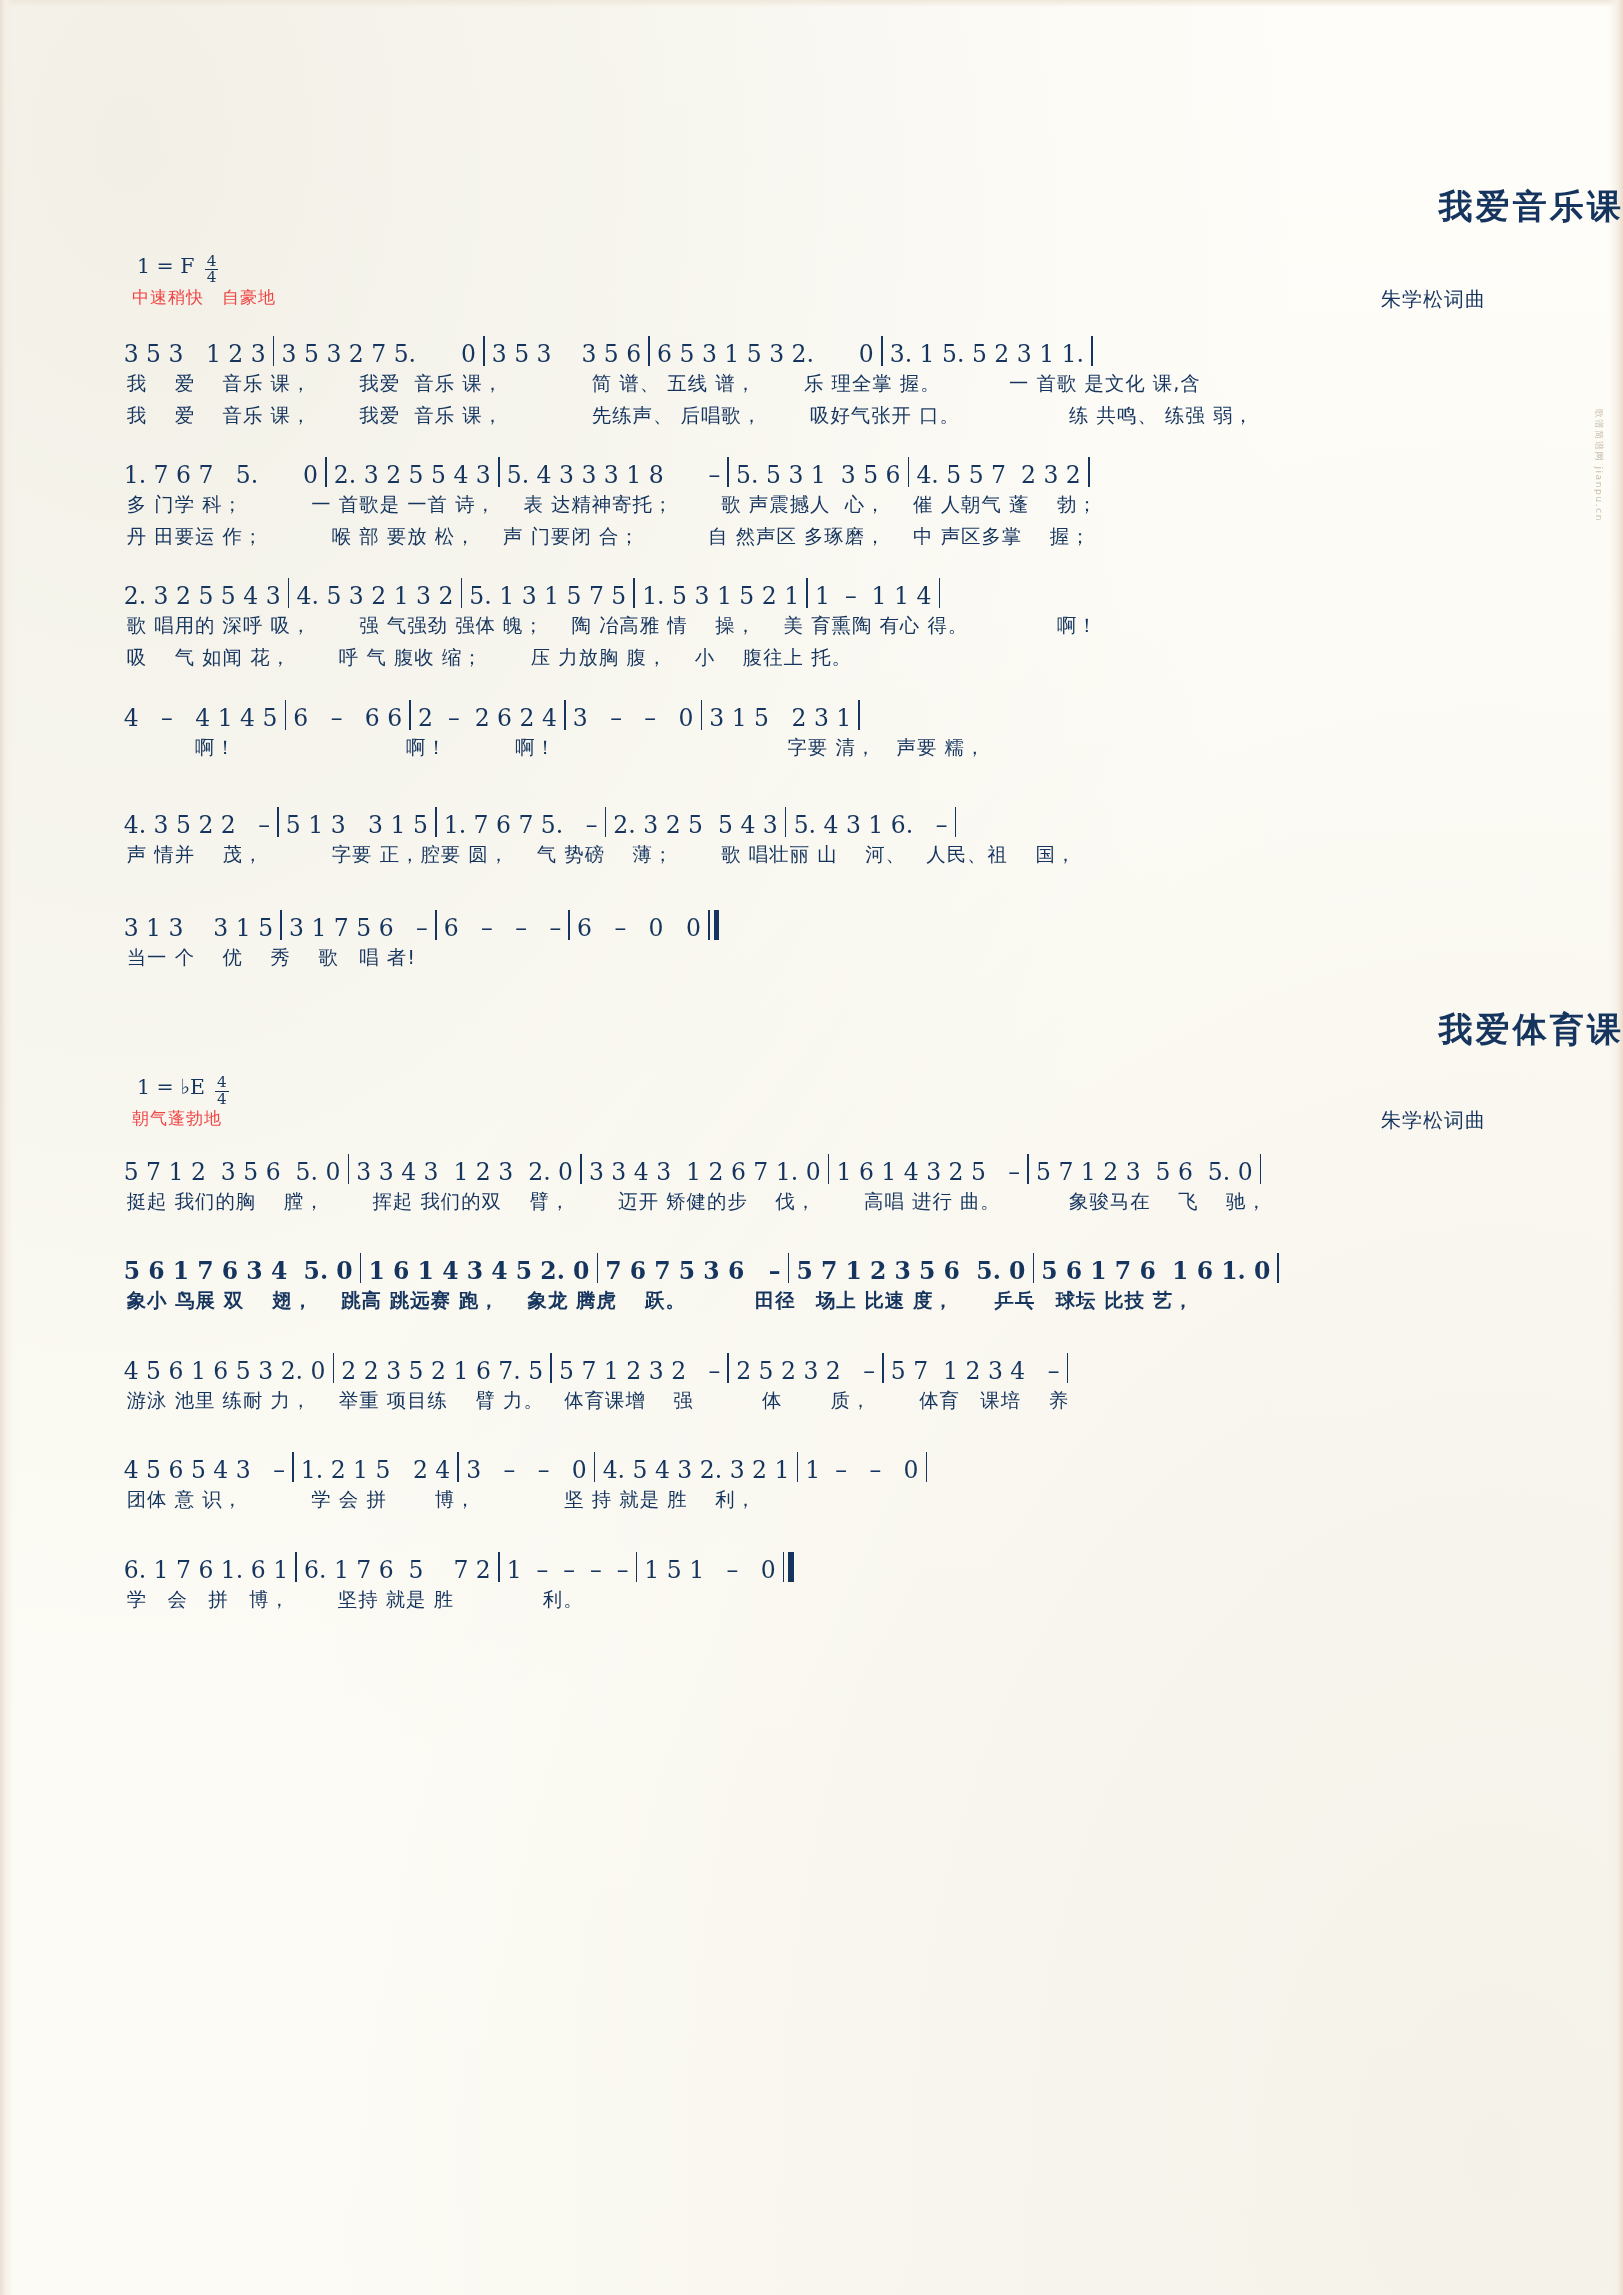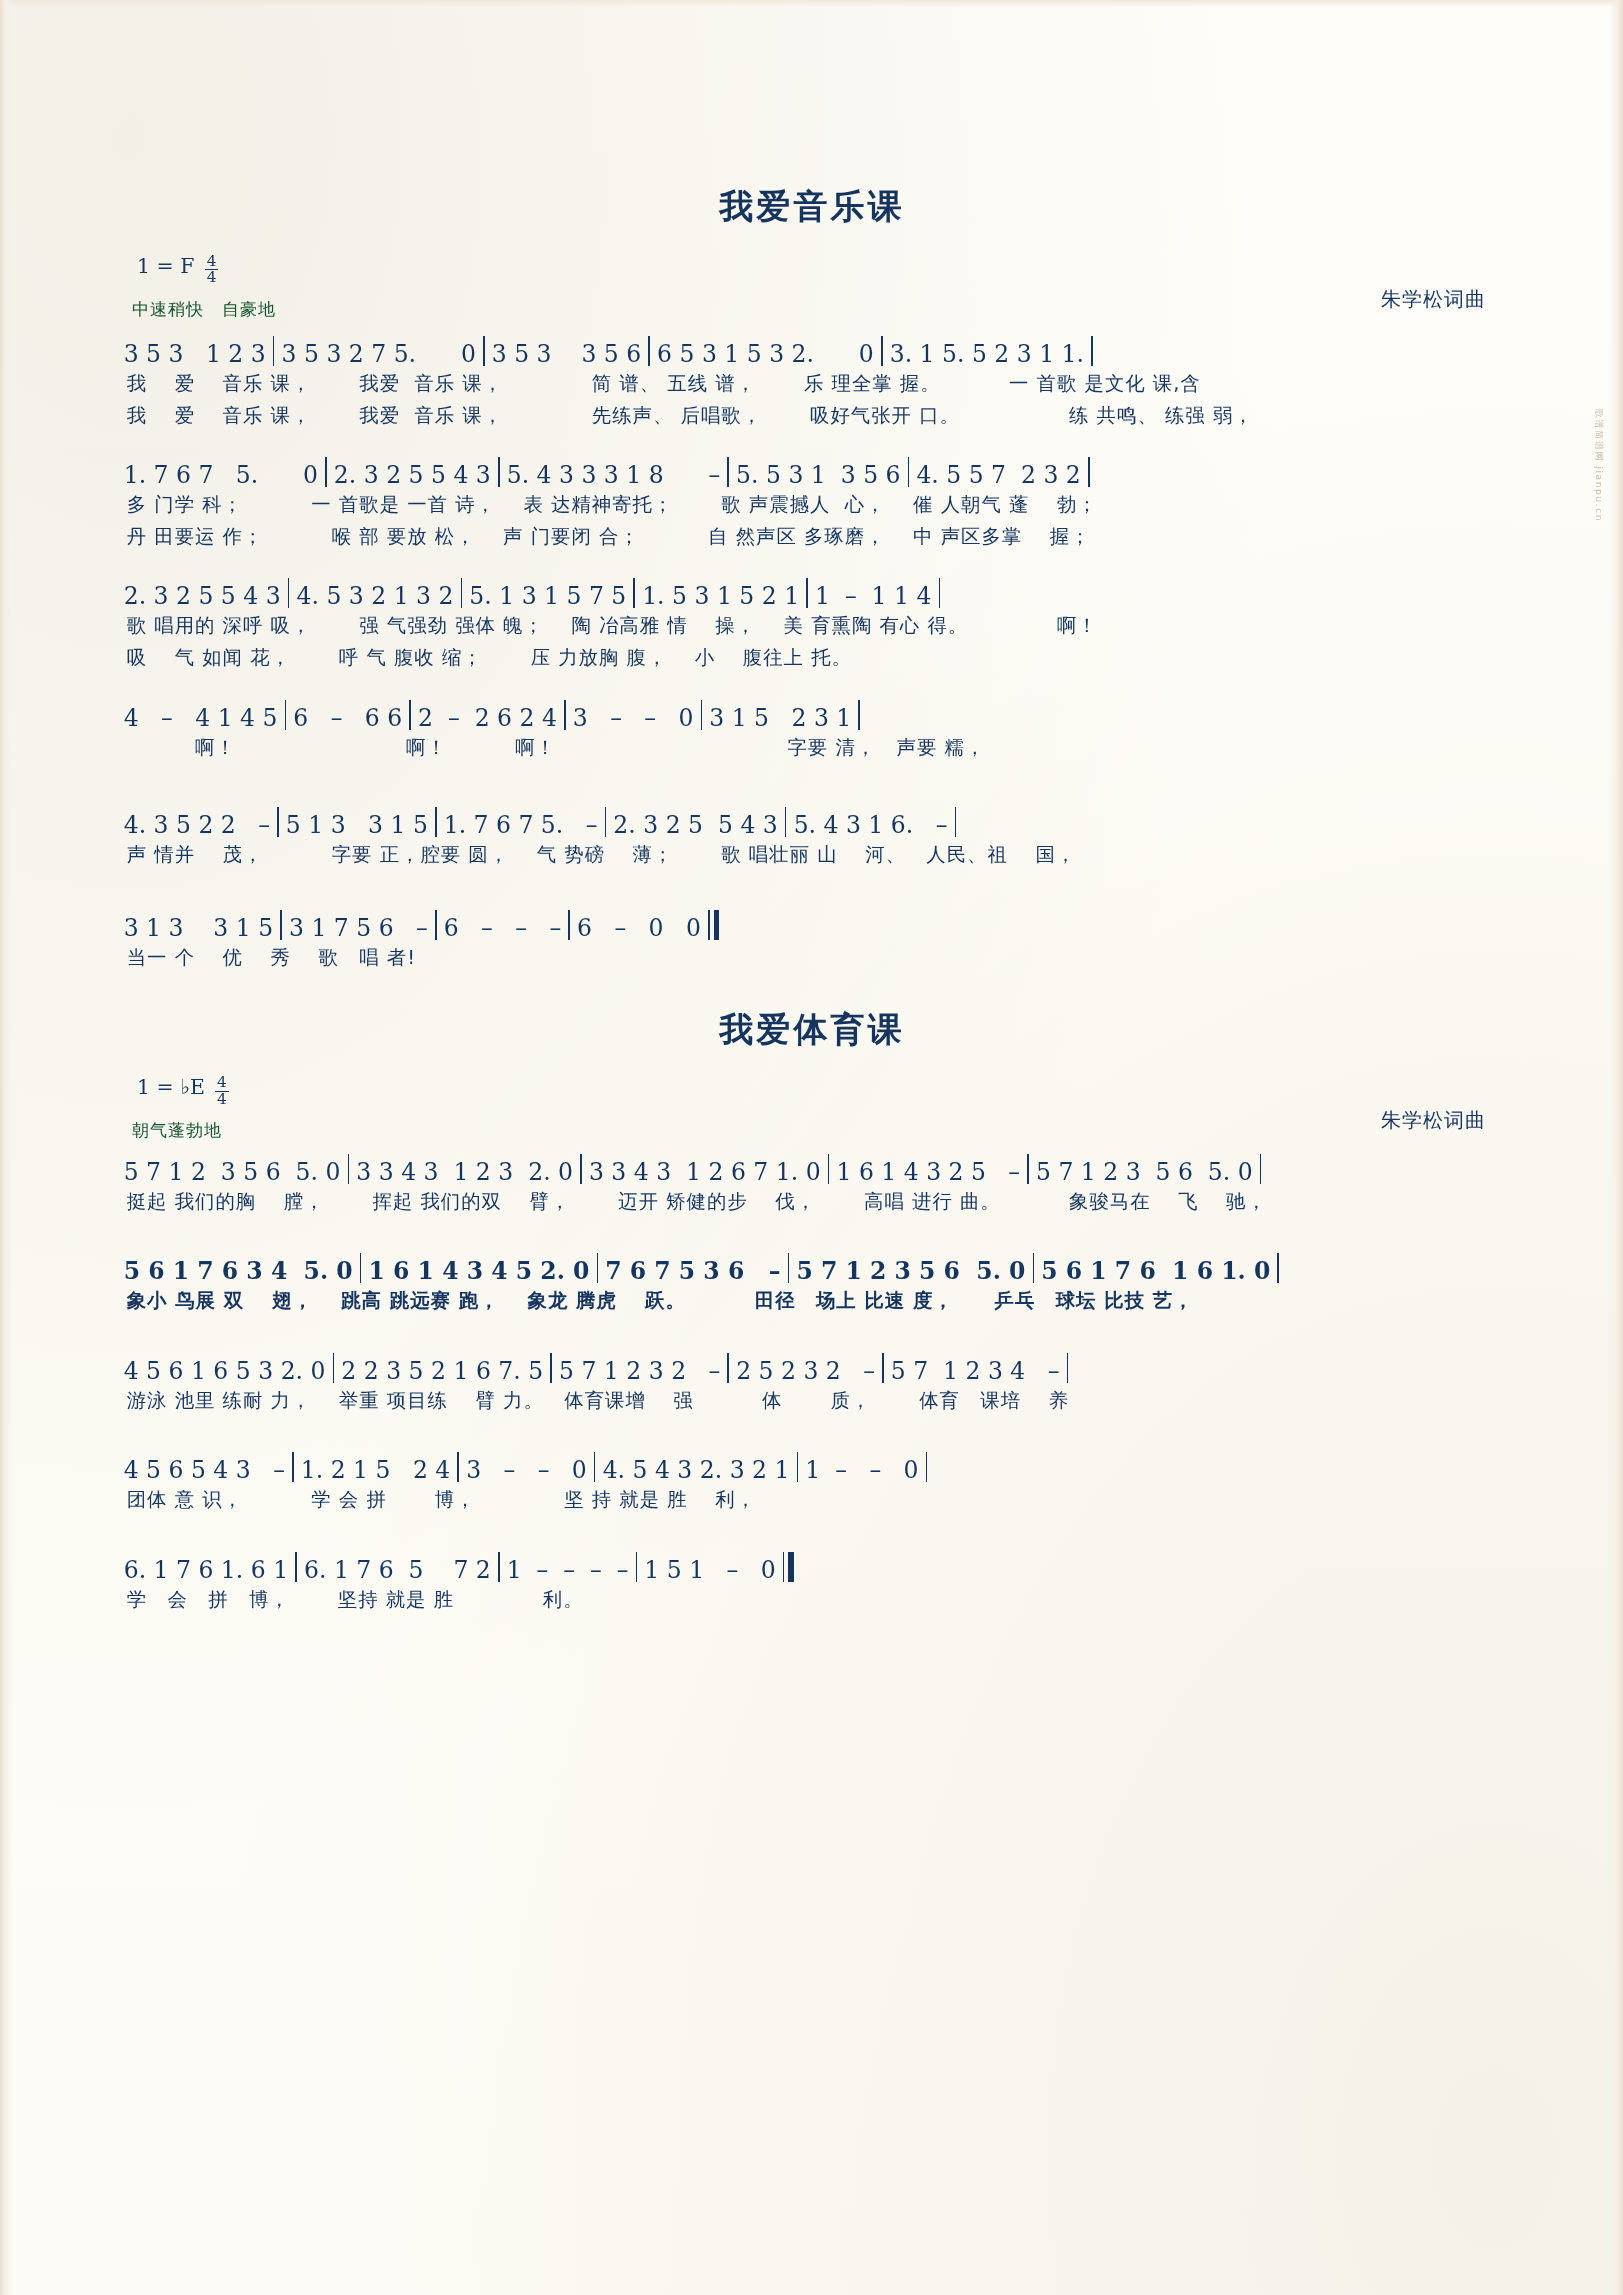--- a/index.html
+++ b/index.html
@@ -55,21 +55,21 @@
     width: 1624px;
     height: 2295px;
   }
 
   
   .song {
     position: relative;
     width: 100%;
   }
   .song-title {
-    text-align: center;
+    text-align: right;
     font-family: "DejaVu Sans", sans-serif;
     font-weight: bold;
     font-size: 34px;
     letter-spacing: 3.1px;
     color: #16355e;
   }
   .meta-row {
     position: relative;
     height: 61px;
   }
@@ -93,24 +93,24 @@
     margin-left: 8.2px;
     font-size: 15.3px;
     line-height: 1.02;
     font-family: "DejaVu Serif", serif;
   }
   .frac .num { border-bottom: 1.5px solid #16355e; padding: 0 2px; }
   .frac .den { padding: 0 2px; }
   .tempo-mark {
     position: absolute;
     left: 132px;
-    top: 44px;
+    top: 32px;
     font-family: "DejaVu Sans", sans-serif;
     font-size: 17px;
-    color: #14532d;
+    color: #ef4444;
     letter-spacing: 1px;
   }
   .composer {
     position: absolute;
     right: 138px;
     top: 32px;
     font-family: "DejaVu Sans", sans-serif;
     font-size: 20px;
     color: #16355e;
     letter-spacing: 1px;

